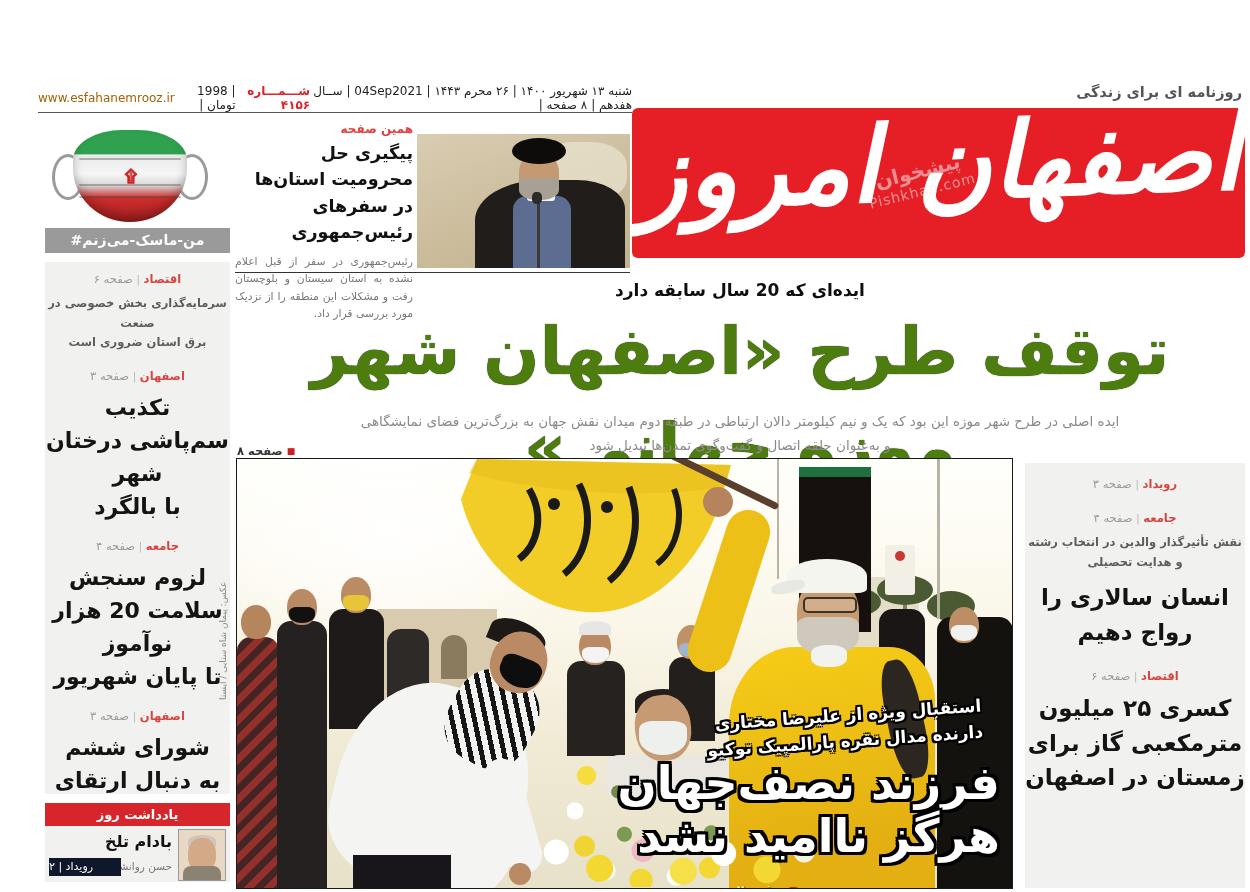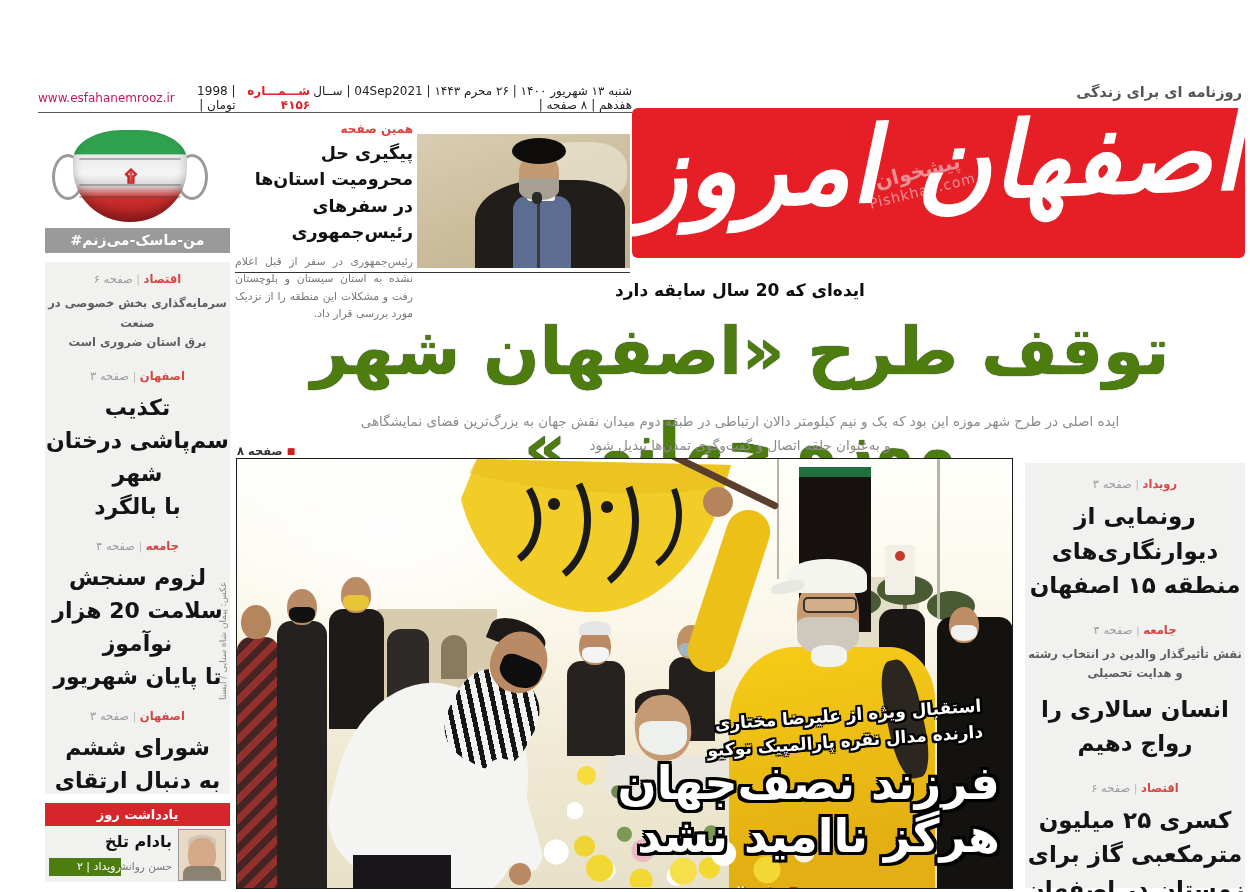--- a/index.html
+++ b/index.html
@@ -5,21 +5,21 @@
   html,body{margin:0;padding:0;background:#fff;}
   body{font-family:"DejaVu Sans",sans-serif;}
   #page{position:relative;width:1250px;height:892px;background:#ffffff;overflow:hidden;}
   .abs{position:absolute;}
   .rtl{direction:rtl;}
 
   
   #datebar{left:38px;top:86px;width:594px;height:24px;font-size:12px;color:#222;
            display:flex;justify-content:space-between;align-items:center;}
   #datebar .issue{color:#e0232a;font-weight:bold;}
-  #datebar .site{direction:ltr;color:#be185d;}
+  #datebar .site{direction:ltr;color:#a16207;}
   #datebar-rule{left:38px;top:112px;width:594px;height:1px;background:#555;}
 
   
   #tagline{right:8px;top:84px;font-size:14.5px;color:#555;font-weight:bold;}
   #masthead{left:632px;top:108px;width:613px;height:150px;background:#e61e26;border-radius:6px;}
   #masthead .title{position:absolute;left:0;right:0;top:-28px;text-align:center;color:#fff;
       font-size:104px;font-weight:bold;font-style:italic;letter-spacing:-4px;line-height:1.6;
       transform:rotate(-2deg);white-space:nowrap;}
   #masthead .wm{position:absolute;left:38%;top:34%;transform:rotate(-14deg);text-align:center;
       color:rgba(235,235,235,.55);line-height:1.2;}
@@ -82,22 +82,22 @@
   
   #notebanner{left:45px;top:803px;width:185px;height:41px;background:#d6262b;color:#fff;
       font-size:13px;font-weight:bold;text-align:center;line-height:23px;}
   #notebox{left:45px;top:826px;width:185px;height:56px;background:#f1f1ef;}
   #notebox .pic{position:absolute;right:4px;top:3px;width:46px;height:50px;background:#e8d9c4;border:1px solid #999;}
   #notebox .pic .head{position:absolute;left:9px;top:8px;width:28px;height:34px;background:#d3a987;border-radius:45%;}
   #notebox .pic .hair{position:absolute;left:9px;top:5px;width:28px;height:12px;background:#cfc5b8;border-radius:50% 50% 0 0;}
   #notebox .pic .suit{position:absolute;left:4px;top:36px;width:38px;height:14px;background:#8c8272;border-radius:8px 8px 0 0;}
   #notebox .ttl{position:absolute;right:58px;top:6px;font-size:16px;font-weight:bold;color:#111;}
   #notebox .auth{position:absolute;right:58px;top:34px;font-size:10.5px;color:#777;}
-  #notebox .badge{position:absolute;left:4px;top:32px;width:72px;height:18px;background:#4d7c0f;color:#fff;
-      font-size:11px;text-align:right;line-height:18px;}
+  #notebox .badge{position:absolute;left:4px;top:32px;width:72px;height:18px;background:#0f172a;color:#fff;
+      font-size:11px;text-align:left;line-height:18px;}
 
   
   #photo{left:236px;top:458px;width:775px;height:429px;border:1px solid #1a1a1a;overflow:hidden;
       background:linear-gradient(180deg,#fffffb 0%,#faf6e8 40%,#f0ead4 68%,#e7e1ca 100%);}
   #photo .glare{position:absolute;left:-60px;top:-60px;width:420px;height:260px;
       background:radial-gradient(ellipse at center,rgba(255,255,255,.95) 0%,rgba(255,255,255,0) 70%);}
   .bldg1{position:absolute;left:140px;top:150px;width:120px;height:130px;background:#d8cbae;}
   .bldg1 .win{position:absolute;width:26px;height:44px;background:#8a7a5e;border-radius:13px 13px 0 0;top:26px;}
   .bldg2{position:absolute;left:596px;top:118px;width:86px;height:110px;background:#e4ddc7;}
   .palm{position:absolute;width:56px;height:30px;background:#4a5a33;border-radius:50%;}
@@ -299,23 +299,20 @@
     <div class="badge rtl">رویداد | ۲</div>
   </div>
 
   <div class="abs rail rtl" id="right-rail">
     <div class="sec" style="padding-top:14px;">
       <div class="lblline">
         <span class="sec-red">رویداد</span>
         <span class="sec-div">|</span>
         <span class="sec-gray">صفحه ۳</span>
       </div>
-      <div class="rail-hl">رونمایی از
-دیوارنگاری‌های
-منطقه ۱۵ اصفهان</div>
     </div>
     <div class="sec" style="padding-top:20px;">
       <div class="lblline">
         <span class="sec-red">جامعه</span>
         <span class="sec-div">|</span>
         <span class="sec-gray">صفحه ۴</span>
       </div>
       <div class="rail-kicker">نقش تأثیرگذار والدین در انتخاب رشته
 و هدایت تحصیلی</div>
       <div class="rail-hl">انسان سالاری را

